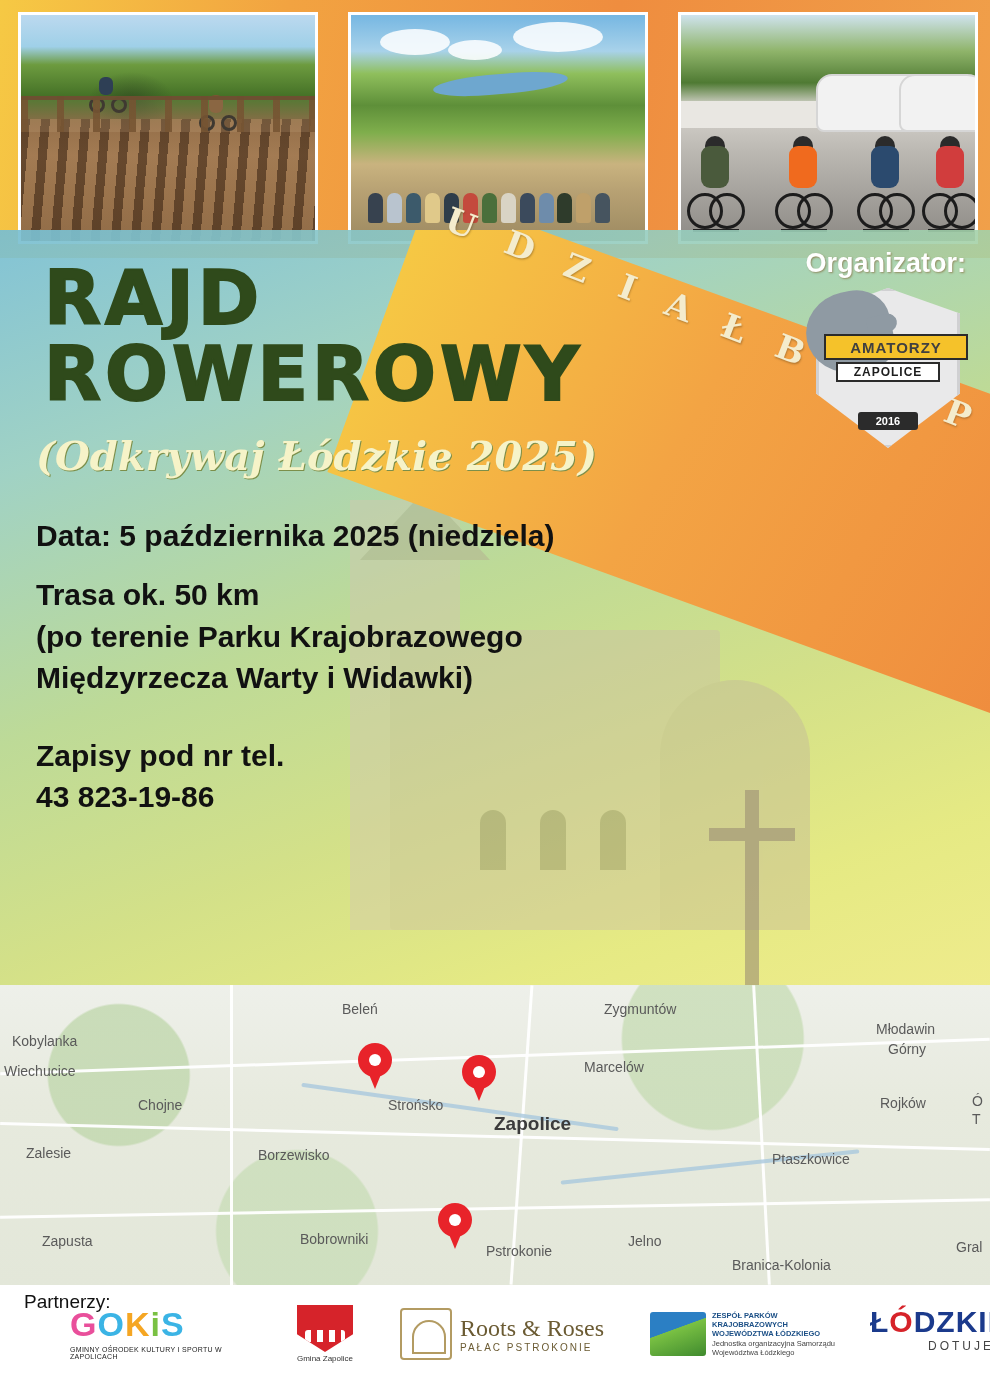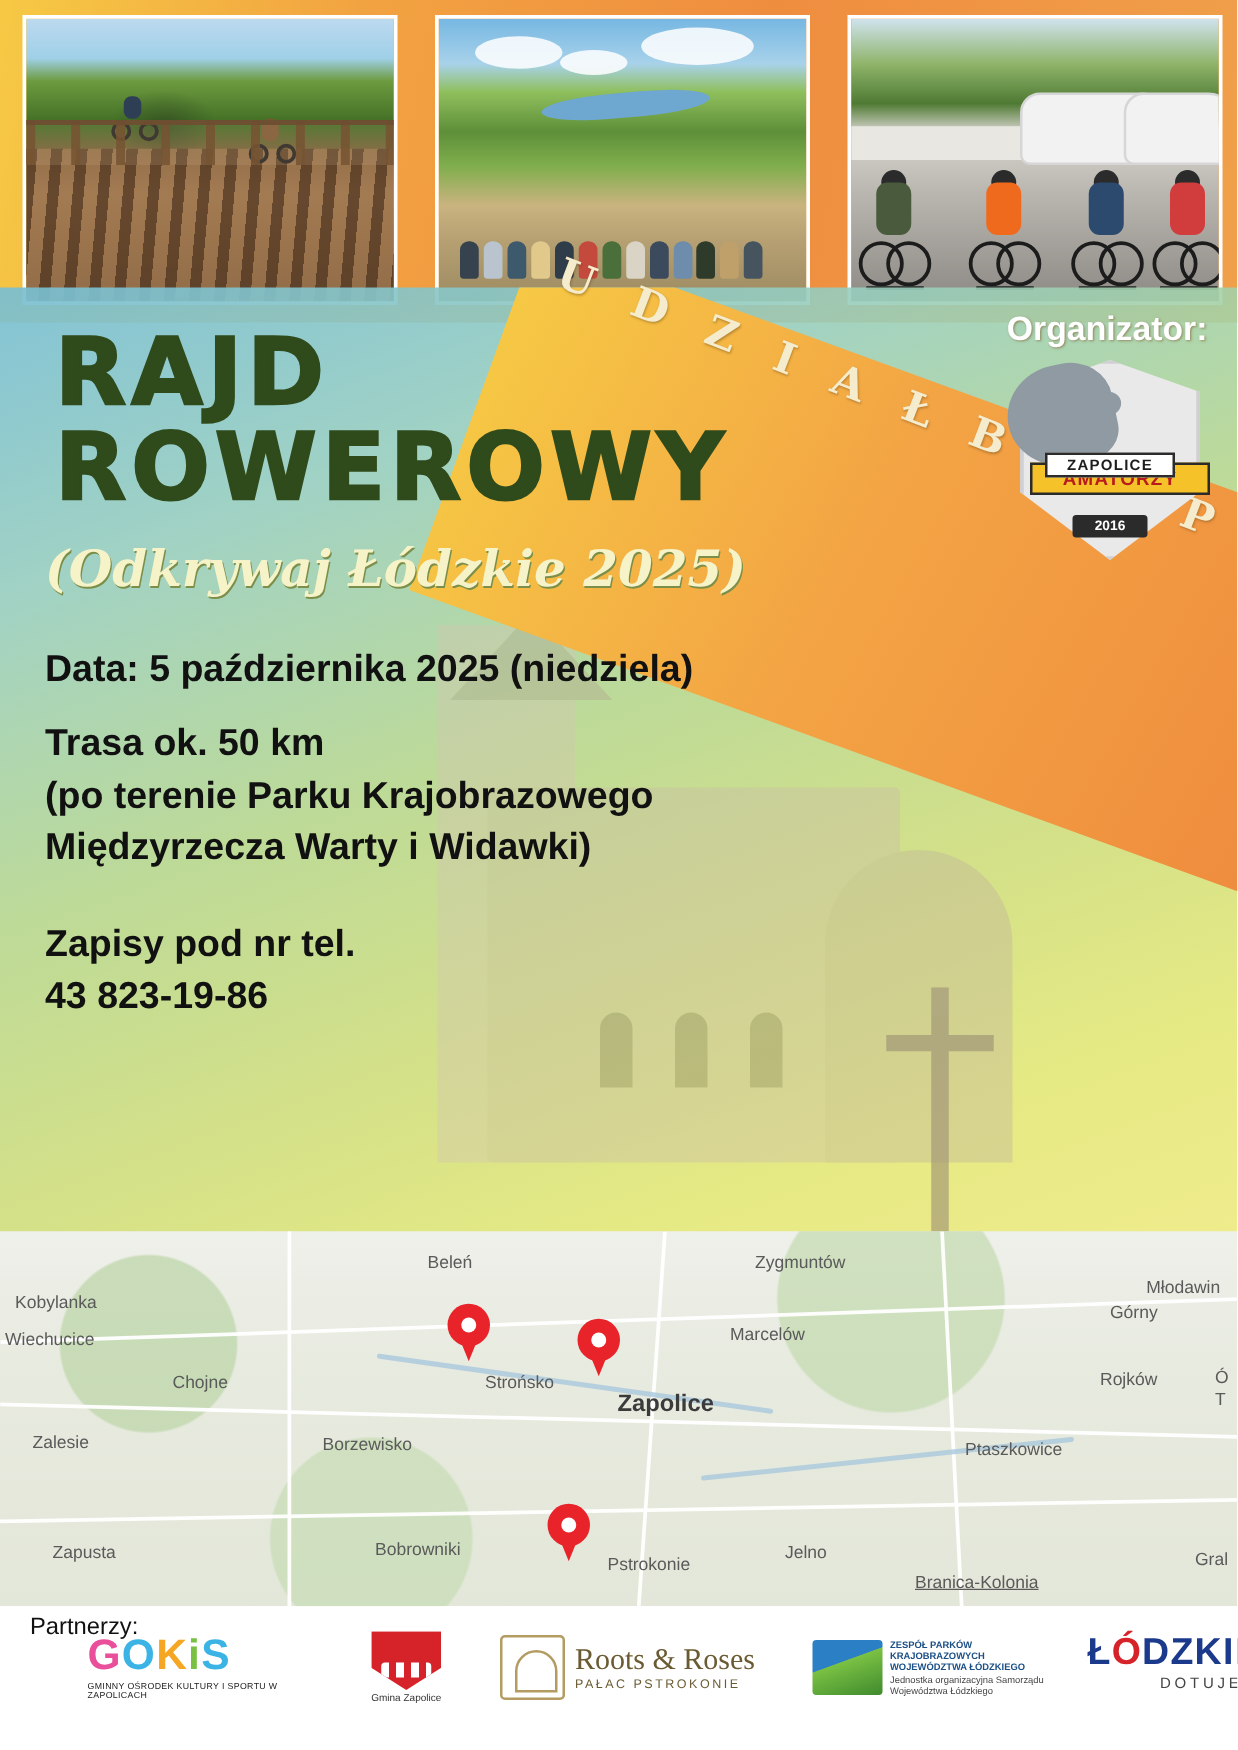--- a/index.html
+++ b/index.html
@@ -180,21 +180,21 @@
   .logo-club .shield {
     position:absolute; left:14px; top:6px; width:144px; height:160px;
     background:#e9e9ea;
     clip-path: polygon(50% 0%, 100% 16%, 100% 66%, 50% 100%, 0% 66%, 0% 16%);
     border:3px solid #d0d0d2;
   }
   .logo-club .band {
     position:absolute; left:22px; top:52px; width:144px; height:26px;
     background:#f5c22a; border:2px solid #2b2b2b;
     display:flex; align-items:center; justify-content:center;
-    font-size:15px; font-weight:bold; color:#b91c1c; letter-spacing:1px;margin-top:36px;
+    font-size:15px; font-weight:bold; color:#404040; letter-spacing:1px;
   }
   .logo-club .band2 {
     position:absolute; left:34px; top:80px; width:104px; height:20px;
     background:#ffffff; border:2px solid #2b2b2b;
     display:flex; align-items:center; justify-content:center;
     font-size:12px; font-weight:bold; color:#1d1d1d; letter-spacing:1px;
   }
   .logo-club .year {
     position:absolute; left:56px; top:130px; width:60px; height:18px;
     background:#2b2b2b; color:#fff; font-size:11px; font-weight:bold;
@@ -453,27 +453,27 @@
     <div class="lbl" style="left:138px; top:112px;">Chojne</div>
     <div class="lbl" style="left:26px;  top:160px;">Zalesie</div>
     <div class="lbl" style="left:258px; top:162px;">Borzewisko</div>
     <div class="lbl" style="left:42px;  top:248px;">Zapusta</div>
     <div class="lbl" style="left:300px; top:246px;">Bobrowniki</div>
     <div class="lbl" style="left:388px; top:112px;">Strońsko</div>
     <div class="lbl" style="left:342px; top:16px;">Beleń</div>
     <div class="lbl" style="left:604px; top:16px;">Zygmuntów</div>
     <div class="lbl" style="left:584px; top:74px;">Marcelów</div>
     <div class="lbl big" style="left:494px; top:128px;">Zapolice</div>
-    <div class="lbl" style="left:876px; top:36px;margin-left:41px;">Młodawin</div>
+    <div class="lbl" style="left:876px; top:36px;">Młodawin</div>
     <div class="lbl" style="left:888px; top:56px;">Górny</div>
     <div class="lbl" style="left:880px; top:110px;">Rojków</div>
     <div class="lbl" style="left:772px; top:166px;">Ptaszkowice</div>
     <div class="lbl" style="left:486px; top:258px;">Pstrokonie</div>
     <div class="lbl" style="left:628px; top:248px;">Jelno</div>
-    <div class="lbl" style="left:732px; top:272px;text-decoration:underline;">Branica-Kolonia</div>
+    <div class="lbl" style="left:732px; top:272px;">Branica-Kolonia</div>
     <div class="lbl" style="left:956px; top:254px;">Gral</div>
     <div class="lbl" style="left:972px; top:108px;">Ó</div>
     <div class="lbl" style="left:972px; top:126px;">T</div>
 
     <div class="pin" style="left:358px; top:58px;">
         <span class="head"></span>
         <span class="tip"></span>
         <span class="dot"></span>
       </div>
     <div class="pin" style="left:462px; top:70px;">

